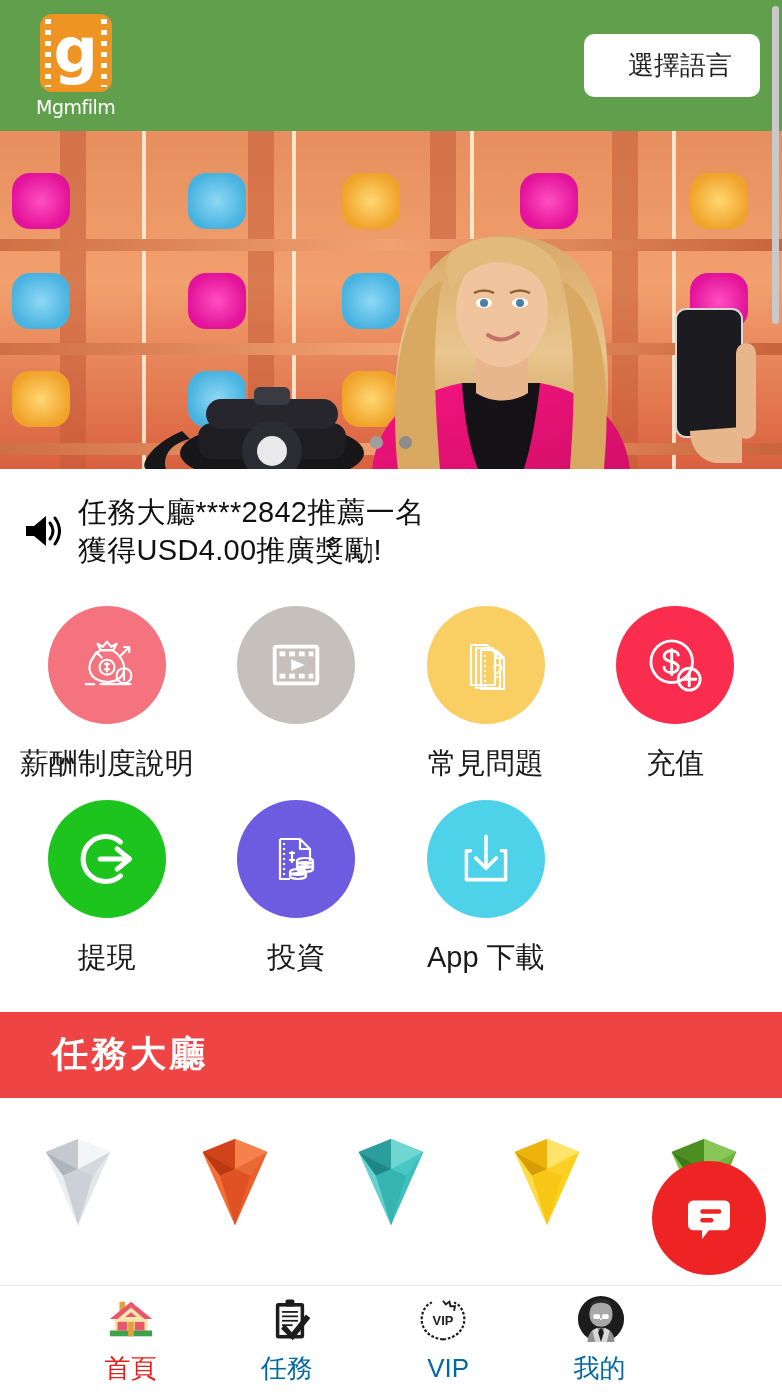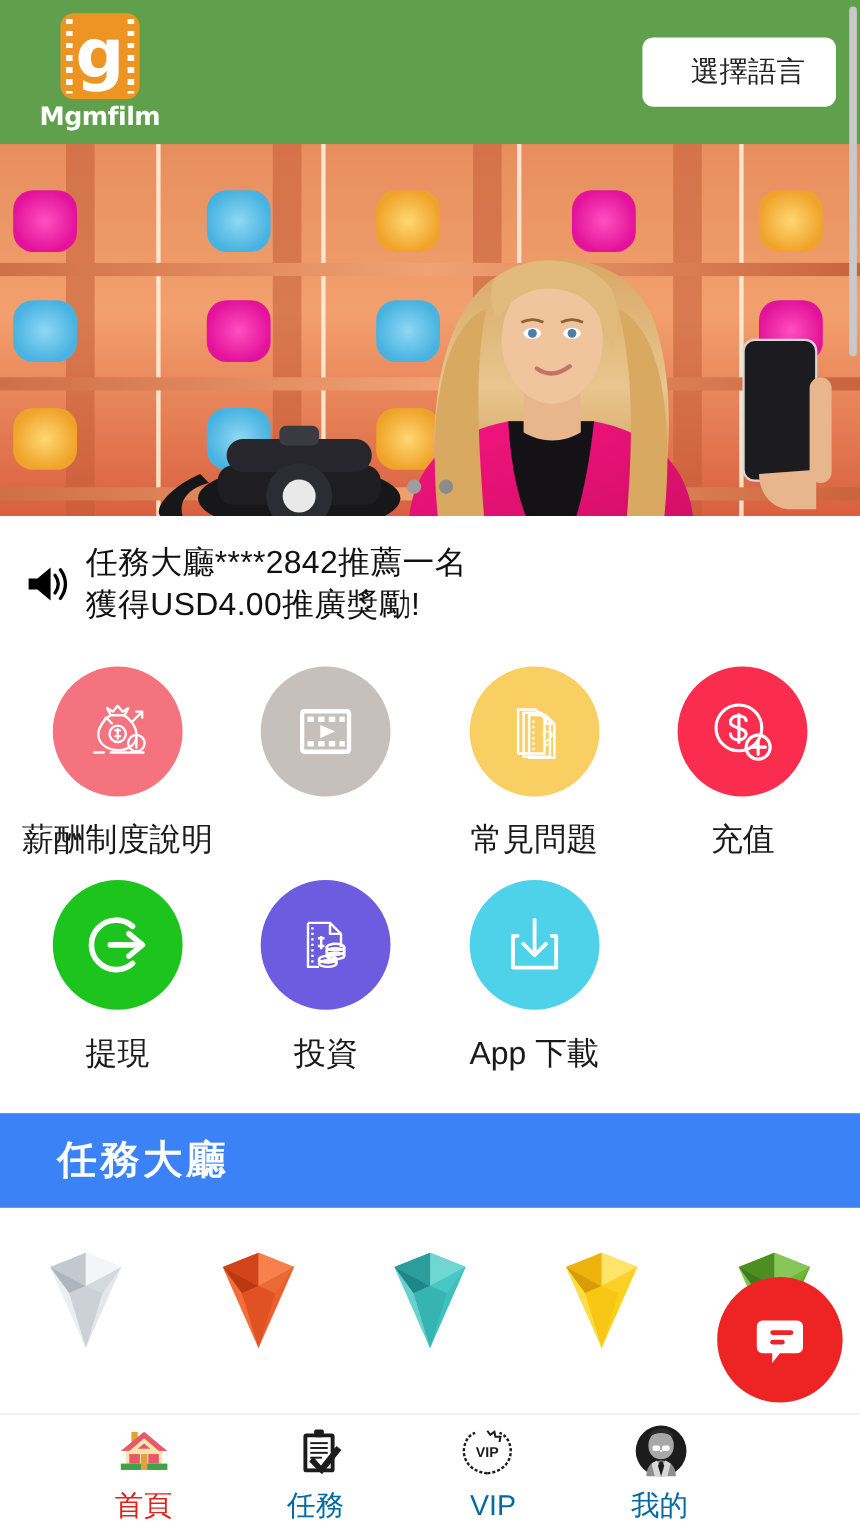--- a/index.html
+++ b/index.html
@@ -26,21 +26,21 @@
     content: ""; position: absolute; top: 5px; bottom: 5px; width: 6px;
     background-image: repeating-linear-gradient(to bottom, #fff 0 5px, transparent 5px 11px);
   }
   .logo-mark::before { left: 5px; }
   .logo-mark::after  { right: 5px; }
   .logo-g {
     font-family: "DejaVu Sans", sans-serif; font-size: 62px; font-weight: 700;
     color: #fff; line-height: 1; position: relative; z-index: 2; margin-top: -4px;
   }
   .brand-name {
-    color: #ffffff; font-size: 23px; font-weight: 700; letter-spacing: -0.5px;
+    color: #ffffff; font-size: 19px; font-weight: 400; letter-spacing: -0.5px;
     margin-top: 4px; font-family: "DejaVu Sans", sans-serif;
   }
   .lang-btn {
     background: #ffffff; border: none; border-radius: 10px;
     padding: 14px 28px; font-size: 26px; color: #222;
     font-family: "Liberation Sans", sans-serif; cursor: pointer;
     min-width: 176px; text-align: right;
   }
 
   
@@ -56,21 +56,21 @@
   .announce-text { font-size: 29px; line-height: 1.32; color: #111; letter-spacing: 0.3px; }
 
   
   .grid { display: grid; grid-template-columns: repeat(4, 1fr); row-gap: 16px; padding: 24px 12px 30px; }
   .cell { display: flex; flex-direction: column; align-items: center; cursor: pointer; }
   .bubble { width: 118px; height: 118px; border-radius: 50%; display: flex; align-items: center; justify-content: center; }
   .cell-label { margin-top: 20px; font-size: 29px; color: #1a1a1a; white-space: nowrap; }
 
   
   .section-banner {
-    background: #3b82f6; height: 86px; display: flex; align-items: center;
+    background: #ef4444; height: 86px; display: flex; align-items: center;
     padding-left: 52px; margin-top: 4px;
   }
   .section-banner h2 { color: #fff; font-size: 36px; font-weight: 700; letter-spacing: 3px; }
 
   
   .diamonds { display: grid; grid-template-columns: repeat(5, 1fr); padding: 30px 0 14px; }
   .dia-cell { display: flex; justify-content: center; }
   .dia-cell svg { width: 108px; height: 104px; }
 
   

